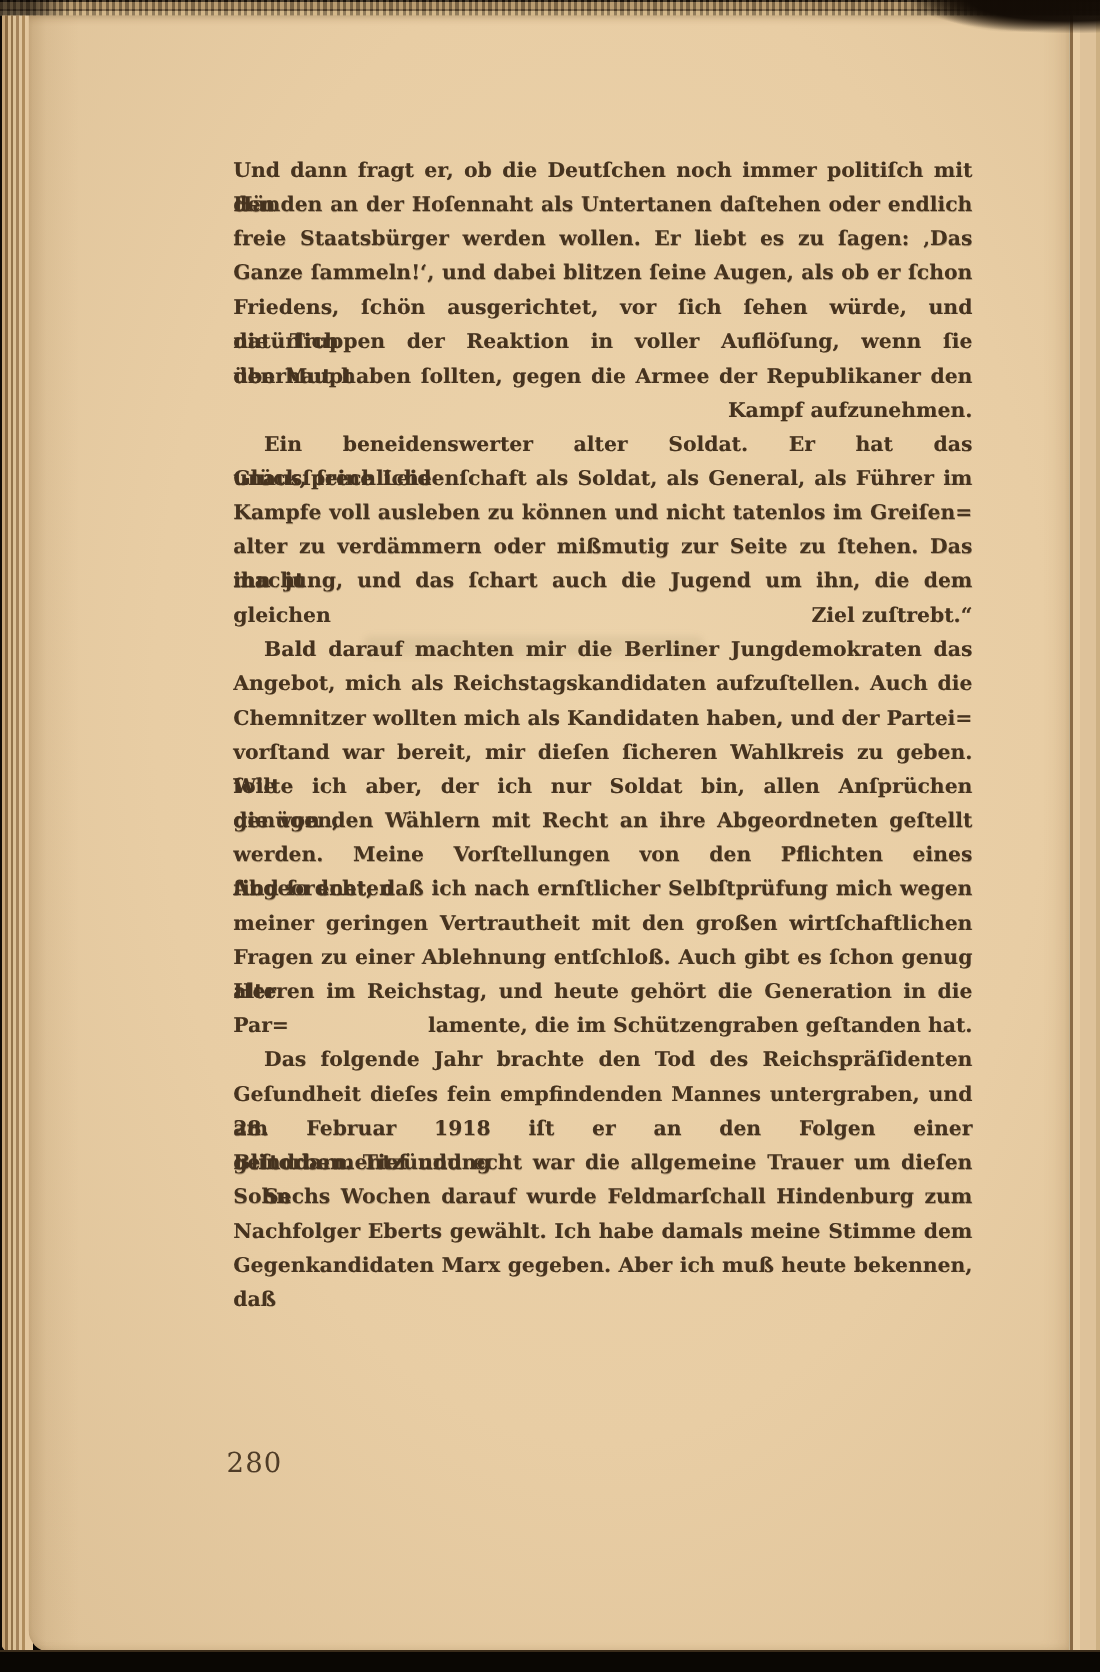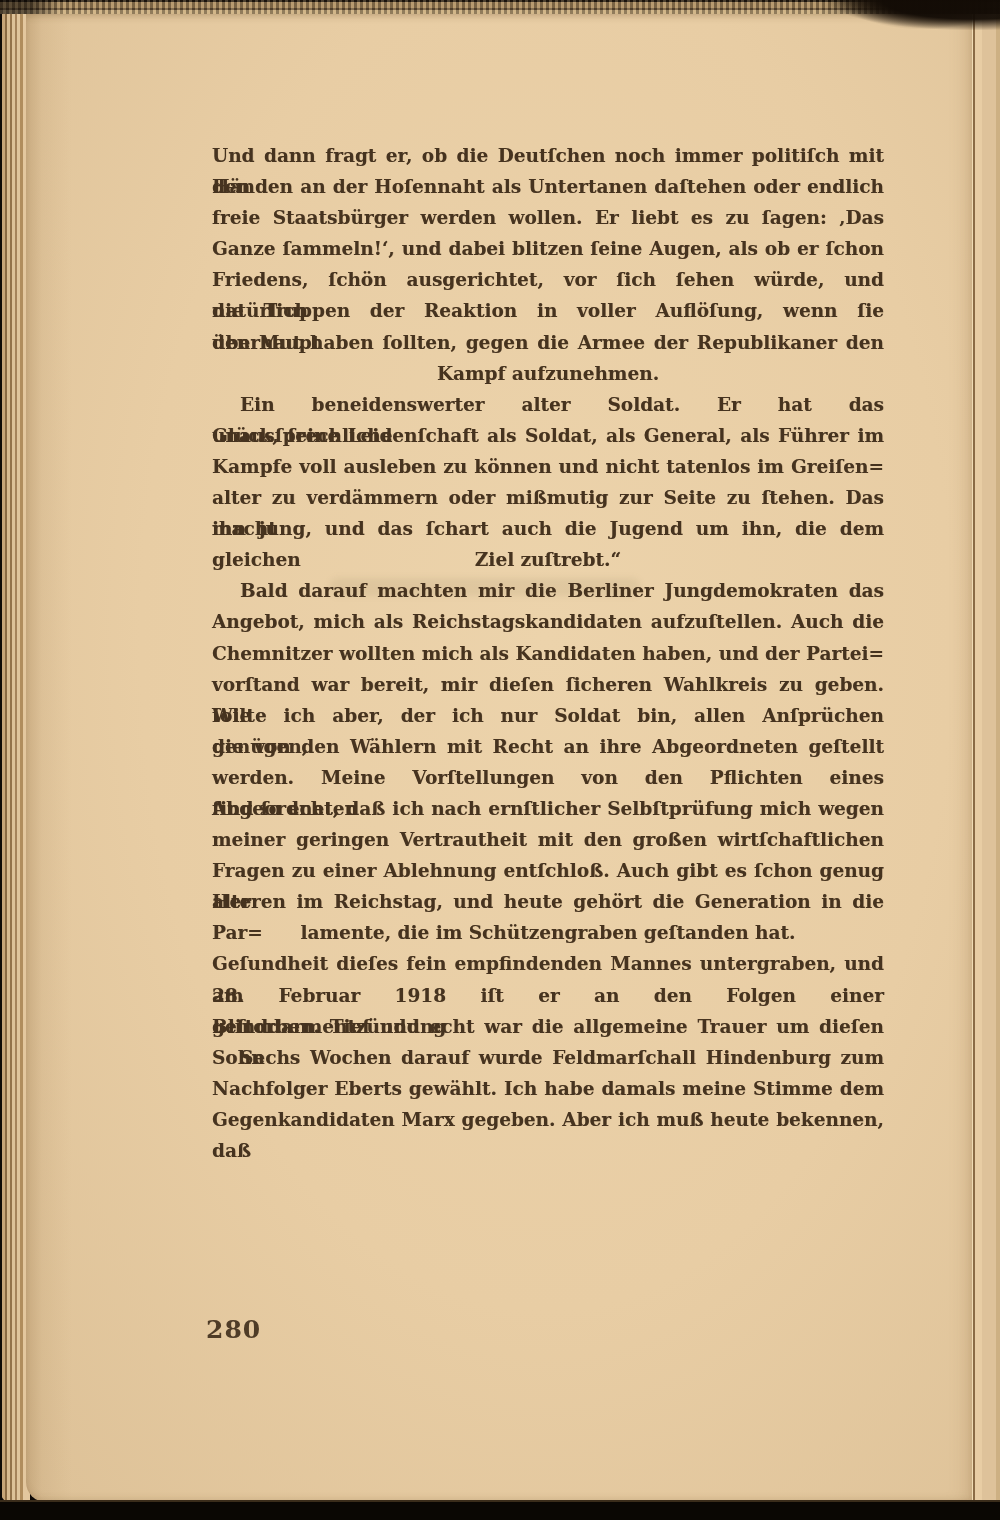--- a/index.html
+++ b/index.html
@@ -57,25 +57,25 @@
   
   .text-block{
     position:absolute;left:212px;top:140px;width:672px;
   }
   .line{
     font-family:"DejaVu Serif",serif;font-weight:700;font-size:18.5px;
     color:#46331f;height:31.1px;line-height:31.1px;
     text-align:justify;text-align-last:justify;
     text-shadow:.3px .3px 0 rgba(70,50,30,.35);
   }
-  .line.short{text-align:center;text-align-last:auto;}
+  .line.short{text-align:right;text-align-last:auto;}
   .line.indent{text-indent:28px;}
   .page-number{
     position:absolute;left:206px;top:1315px;
-    font-family:"DejaVu Serif",serif;font-weight:700;font-size:25px;
+    font-family:"DejaVu Serif",serif;font-weight:400;font-size:25px;
     color:#4f3c27;letter-spacing:1px;
   }
   .show-through-smudge{
     position:absolute;left:330px;top:578px;width:310px;height:18px;
     background:rgba(115,105,70,.10);filter:blur(3px);border-radius:8px;
   }
 </style>
 </head>
 <body>
 
@@ -108,20 +108,21 @@
       <div class="line">Chemnitzer wollten mich als Kandidaten haben, und der Partei=</div>
       <div class="line">vorſtand war bereit, mir dieſen ſicheren Wahlkreis zu geben. Wie</div>
       <div class="line">ſollte ich aber, der ich nur Soldat bin, allen Anſprüchen genügen,</div>
       <div class="line">die von den Wählern mit Recht an ihre Abgeordneten geſtellt</div>
       <div class="line">werden. Meine Vorſtellungen von den Pflichten eines Abgeordneten</div>
       <div class="line">ſind ſo echt, daß ich nach ernſtlicher Selbſtprüfung mich wegen</div>
       <div class="line">meiner geringen Vertrautheit mit den großen wirtſchaftlichen</div>
       <div class="line">Fragen zu einer Ablehnung entſchloß. Auch gibt es ſchon genug alte</div>
       <div class="line">Herren im Reichstag, und heute gehört die Generation in die Par=</div>
       <div class="line short">lamente, die im Schützengraben geſtanden hat.</div>
+      <div class="line indent">Das folgende Jahr brachte den Tod des Reichspräſidenten</div>
       <div class="line">Geſundheit dieſes fein empfindenden Mannes untergraben, und am</div>
       <div class="line">28. Februar 1918 iſt er an den Folgen einer Blinddarmentzündung</div>
       <div class="line">geſtorben. Tief und echt war die allgemeine Trauer um dieſen Sohn</div>
       <div class="line indent">Sechs Wochen darauf wurde Feldmarſchall Hindenburg zum</div>
       <div class="line">Nachfolger Eberts gewählt. Ich habe damals meine Stimme dem</div>
       <div class="line">Gegenkandidaten Marx gegeben. Aber ich muß heute bekennen, daß</div>
     </div>
 
   <div class="page-number">280</div>
 

